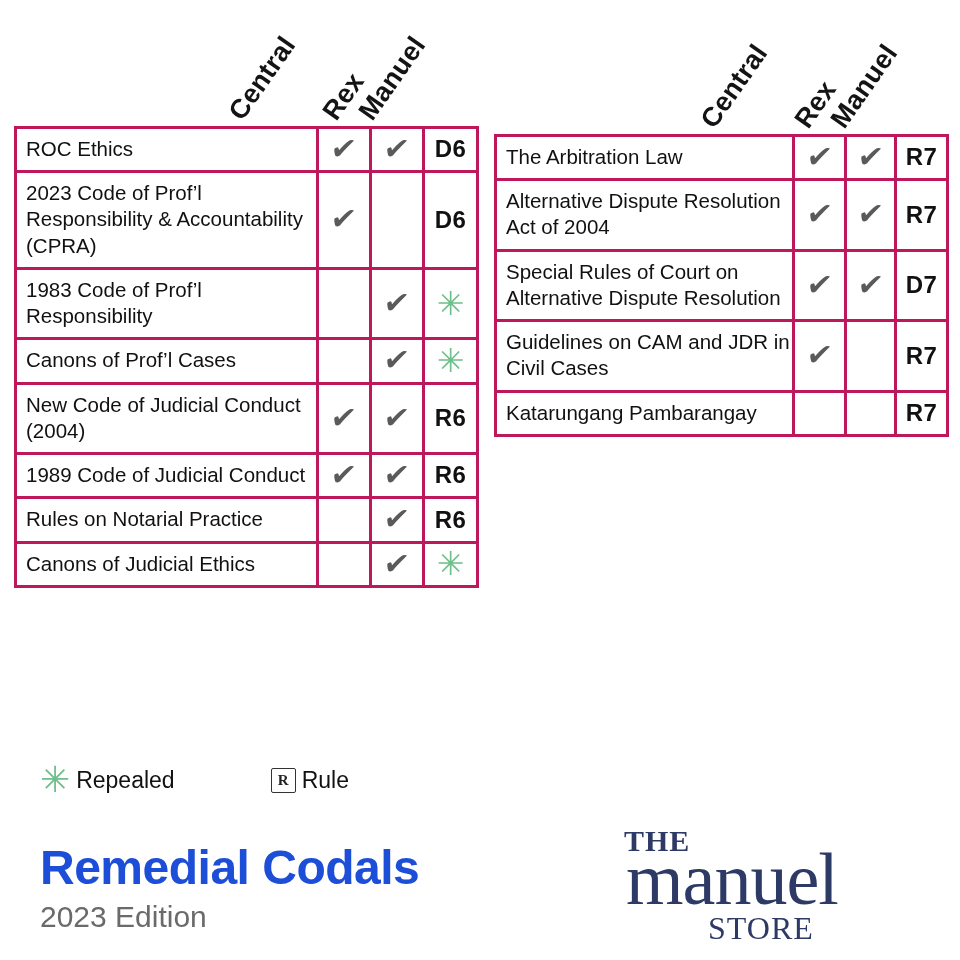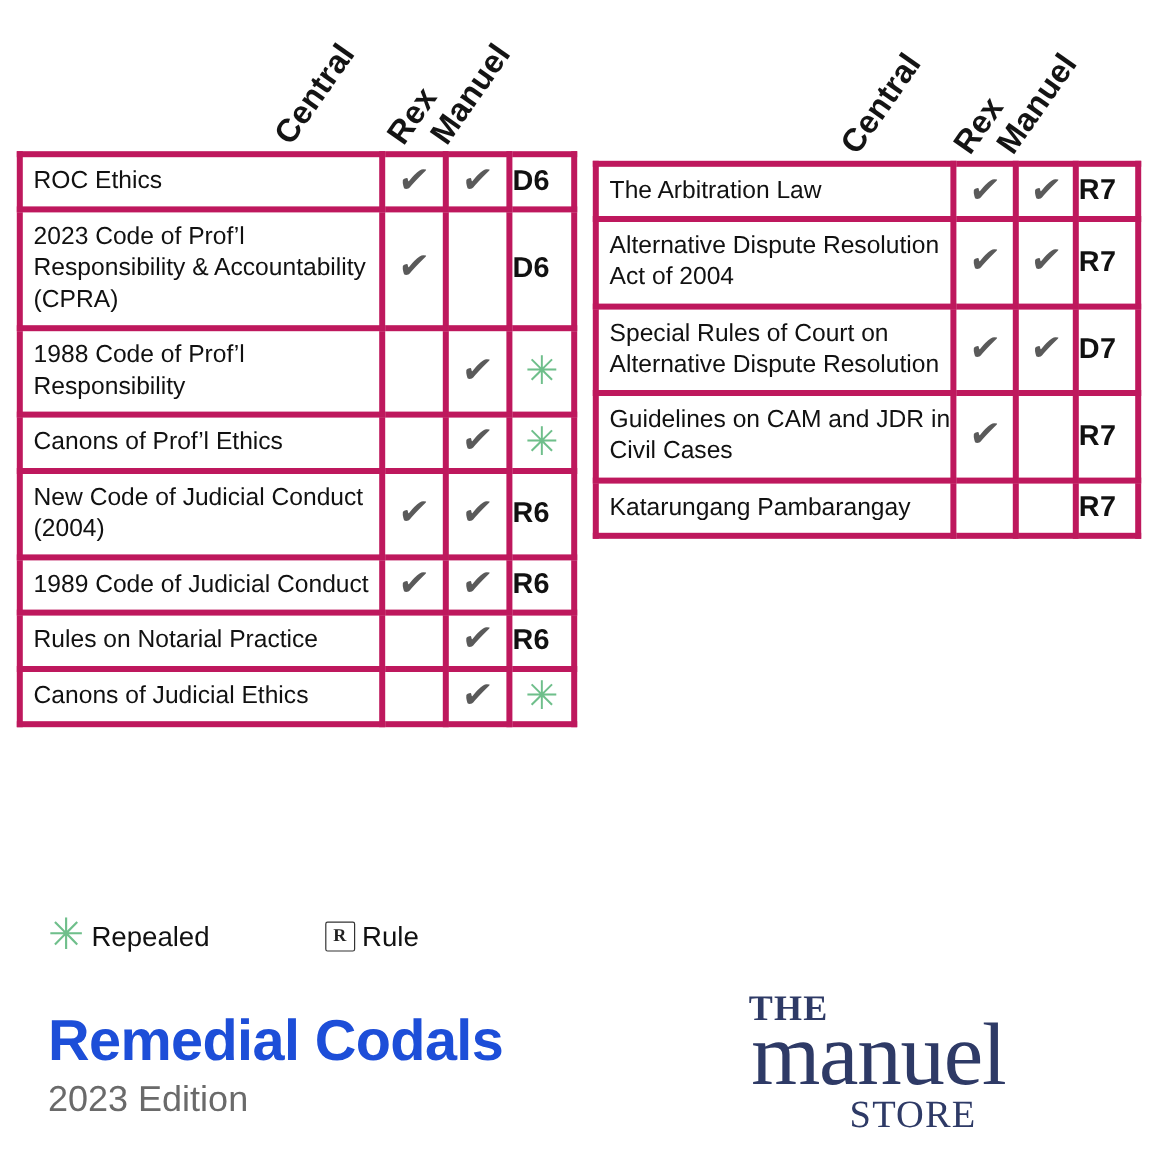--- a/index.html
+++ b/index.html
@@ -41,34 +41,35 @@
     letter-spacing: 0.2px;
     color: #141414;
   }
 
   table.grid {
     border-collapse: collapse;
     width: 100%;
     table-layout: fixed;
   }
   table.grid td {
-    border: 5px solid #be185d;
+    border: 3px solid #be185d;
     padding: 7px 0 8px 9px;
     font-size: 20.5px;
     line-height: 1.28;
     vertical-align: middle;
     color: #111;
   }
   table.grid td.mark {
     padding: 0;
     text-align: center;
     vertical-align: middle;
   }
   table.grid td.code {
     padding: 0;
+    text-align: center;
     font-weight: bold;
     font-size: 24px;
     vertical-align: middle;
     letter-spacing: 0.3px;
   }
 
   
   .check {
     display: inline-block;
     color: #5a5a5a;
@@ -204,27 +205,27 @@
           <td class="mark"><span class="check">✔</span></td>
           <td class="code">D6</td>
         </tr>
         <tr>
           <td>2023 Code of Prof’l Responsibility &amp; Accountability (CPRA)</td>
           <td class="mark"><span class="check">✔</span></td>
           <td class="mark">&nbsp;</td>
           <td class="code">D6</td>
         </tr>
         <tr>
-          <td>1988 Code of Prof’l Responsibility</td>
+          <td>1983 Code of Prof’l Responsibility</td>
           <td class="mark">&nbsp;</td>
           <td class="mark"><span class="check">✔</span></td>
           <td class="mark"><span class="ast">✳</span></td>
         </tr>
         <tr>
-          <td>Canons of Prof’l Ethics</td>
+          <td>Canons of Prof’l Cases</td>
           <td class="mark">&nbsp;</td>
           <td class="mark"><span class="check">✔</span></td>
           <td class="mark"><span class="ast">✳</span></td>
         </tr>
         <tr>
           <td>New Code of Judicial Conduct (2004)</td>
           <td class="mark"><span class="check">✔</span></td>
           <td class="mark"><span class="check">✔</span></td>
           <td class="code">R6</td>
         </tr>

